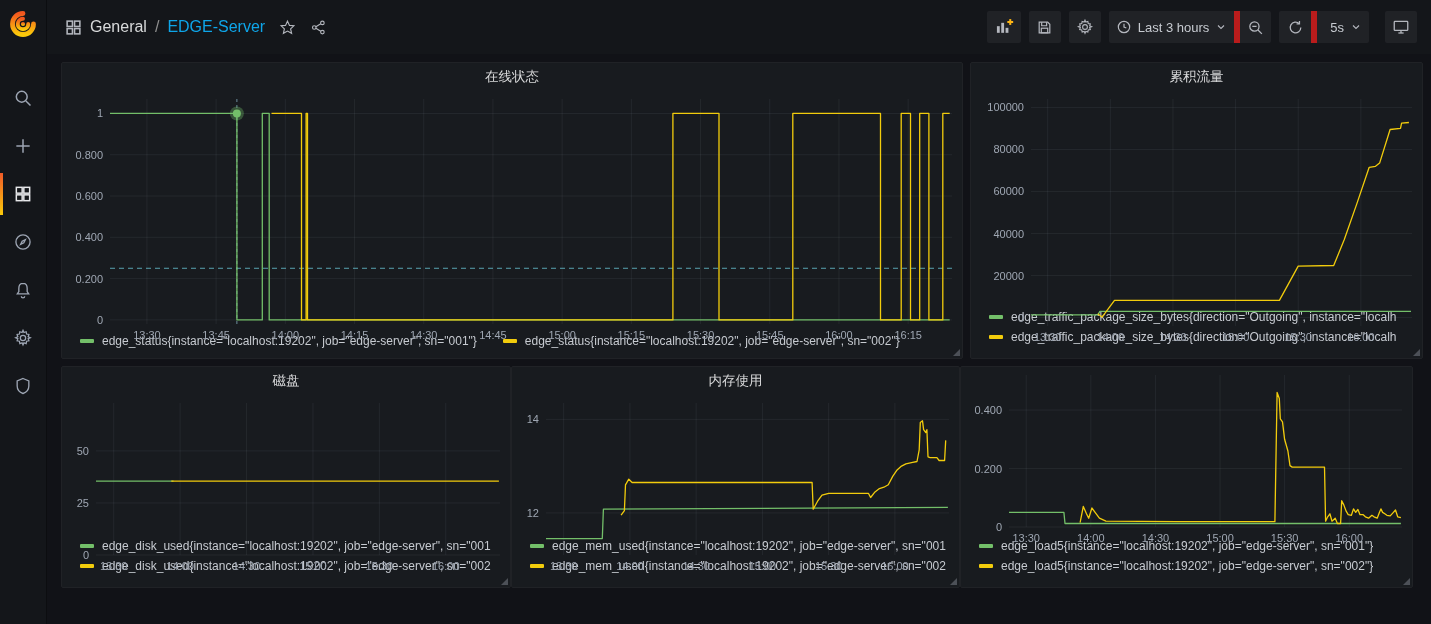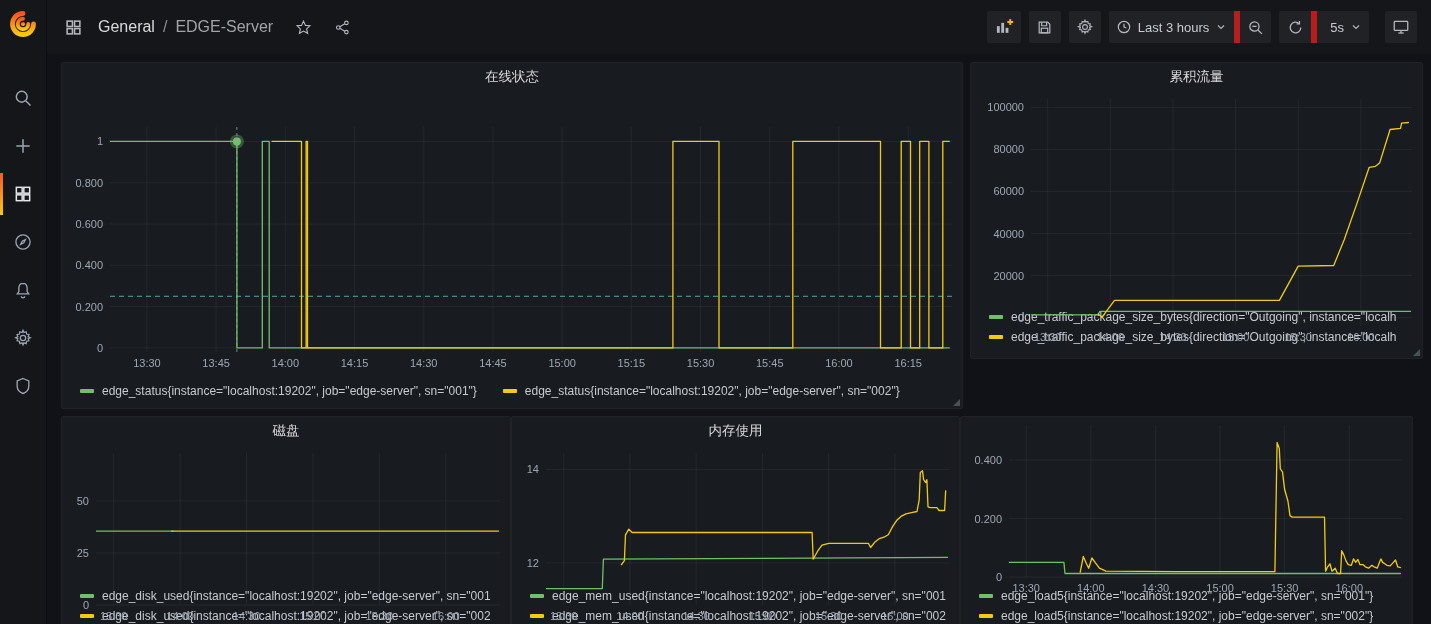--- a/index.html
+++ b/index.html
@@ -16,46 +16,46 @@
     justify-content:center; cursor:pointer; color:#9da5b3; }
   .side-item svg { stroke:#9da5b3; }
   .side-item.active svg { stroke:#e7e8ea; }
   .side-item.active::before { content:""; position:absolute; left:0; top:-4px; bottom:-4px; width:3px;
     background:linear-gradient(#f05a28,#fbca0a); }
 
   
   .main { flex:1; display:flex; flex-direction:column; min-width:0; }
   .header { height:54px; background:#14161a; display:flex; align-items:center;
     justify-content:space-between; padding:0 14px 0 18px; flex-shrink:0; }
-  .crumbs { display:flex; align-items:center; gap:16px; }
+  .crumbs { display:flex; align-items:center; gap:8px; }
   .crumbs .grid-ic { color:#b4b7be; display:flex; }
   .crumb-text { font-size:16px; color:#d8d9da; display:flex; gap:8px; align-items:center; }
   .crumb-sec { cursor:pointer; }
   .crumb-sep { color:#8e8e8e; }
-  .crumb-title { color:#a3a3a3; cursor:pointer; }
+  .crumb-title { color:#0ea5e9; cursor:pointer; }
   .star, .share { color:#b4b7be; cursor:pointer; display:flex; margin-left:6px; }
 
   .toolbar { display:flex; align-items:center; gap:8px; }
   .tb-btn { background:#202226; border:none; border-radius:2px; height:32px; min-width:32px;
     display:flex; align-items:center; justify-content:center; cursor:pointer; color:#b4b7be;
     padding:0 7px; font-size:13px; font-family:inherit; }
   .tb-group { display:flex; border-radius:2px; overflow:hidden; }
   .tb-group .tb-btn { border-radius:0; }
   .tb-group .tb-btn + .tb-btn { border-left:6px solid #b91c1c; }
   .tb-label { color:#c7cbd1; font-size:13px; font-weight:500; margin:0 6px; white-space:nowrap; }
   .tv-btn { margin-left:8px; }
 
   
   .content { flex:1; padding:8px 8px 0 14px; }
   .row { display:flex; }
   .row1 { gap:7px; }
   .row2 { margin-top:7px; }
   .panel { background:#181b1f; border:1px solid #202226; border-radius:2px; position:relative;
     display:flex; flex-direction:column; min-width:0; }
-  .p1 { width:902px; height:347px;gap:28px; }
+  .p1 { width:902px; height:297px; }
   .p2 { width:453px; height:297px; }
   .p3 { width:450px; height:222px; }
   .p4 { width:449px; height:222px; }
   .p5 { width:453px; height:222px; }
   .panel-header { height:28px; display:flex; align-items:center; justify-content:center;
     color:#d8d9da; font-size:13.5px; font-weight:500; cursor:pointer; flex-shrink:0; }
   .chart-host { flex:1; min-height:0; position:relative; }
   .legend { padding:2px 10px 8px 18px; font-size:12px; color:#c7cbd1; flex-shrink:0; }
   .legend.inline { display:flex; gap:26px; padding-bottom:10px; }
   .legend.stacked .legend-item { margin-bottom:6px; }

